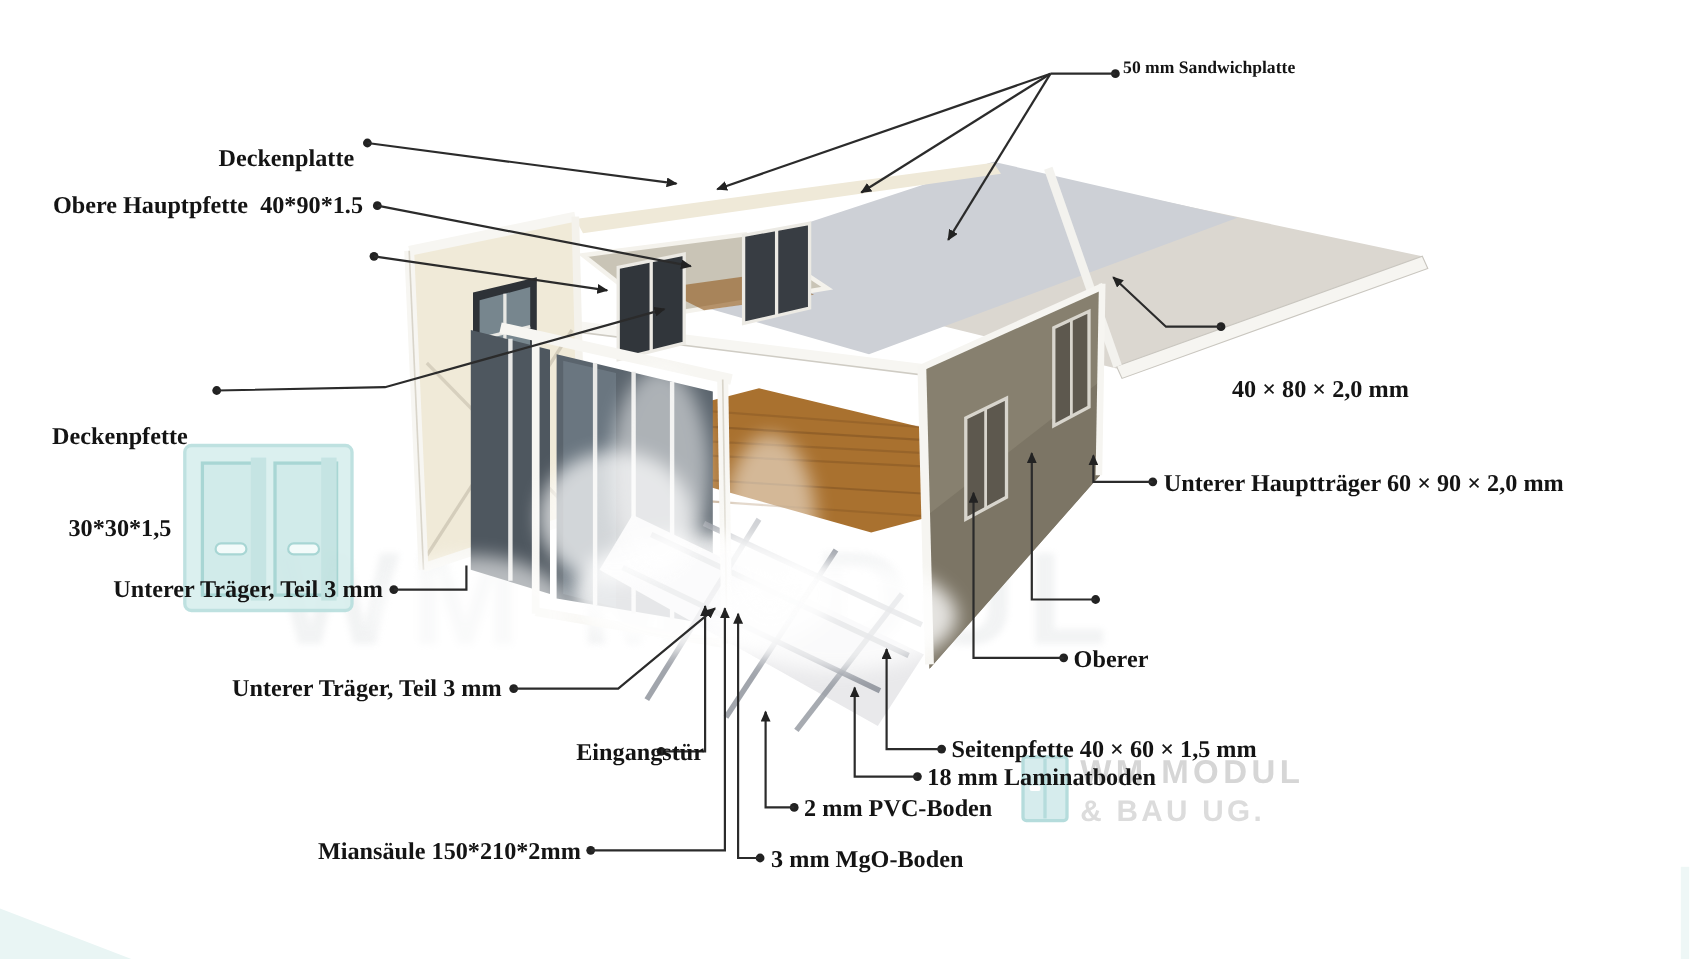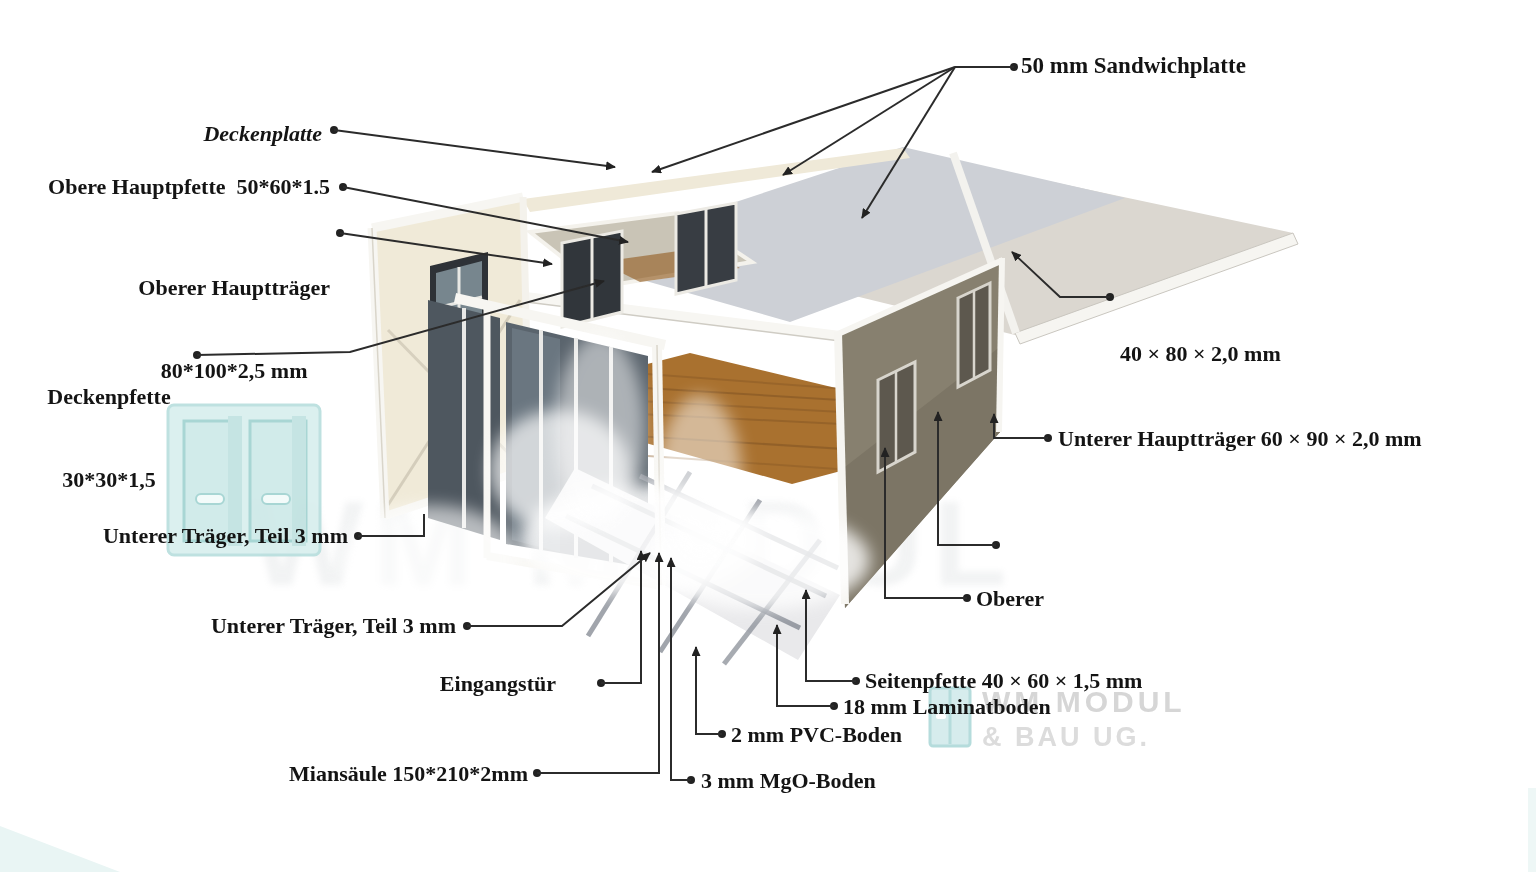--- a/index.html
+++ b/index.html
@@ -1,21 +1,21 @@
 <!DOCTYPE html>
 <html><head>
 <meta charset="utf-8">
 <style>
   html,body{margin:0;padding:0;background:#fff;}
   #stage{position:relative;width:1536px;height:872px;background:#ffffff;overflow:hidden;
          font-family:"Liberation Serif",serif;}
   #art{position:absolute;left:0;top:0;width:1536px;height:872px;}
   .lbl{position:absolute;font-weight:700;font-size:22px;color:#141414;white-space:pre;
        line-height:1.25;z-index:5;}
-  .lbl.big{font-size:23px;}
+  .lbl.big{font-size:16px;}
   .lbl.center{text-align:center;}
   .lbl.right{text-align:right;}
 </style>
 </head>
 <body>
 
 <div id="stage">
 
 <svg id="art" viewBox="0 0 1536 872" xmlns="http://www.w3.org/2000/svg">
   <defs>
@@ -220,48 +220,44 @@
       <line x1="950" y1="690" x2="950" y2="744" stroke="#a9d6d6" stroke-width="3"></line>
       <rect x="936" y="714" width="10" height="5" rx="2" fill="#ffffff"></rect>
     </g>
     <text x="982" y="712" font-family="Liberation Sans, sans-serif" font-weight="bold" font-size="30" letter-spacing="4" fill="#d6d6d6">WM MODUL</text>
     <text x="982" y="746" font-family="Liberation Sans, sans-serif" font-weight="bold" font-size="27" letter-spacing="3" fill="#dcdcdc">&amp; BAU UG.</text>
   </g>
 </svg>
 
   <div class="lbl big" style="left:1021px;top:52px;">50 mm Sandwichplatte</div>
 
-  <div class="lbl right" style="right:1214px;top:120px;font-style:italic;">Deckenplatte</div>
-
-  <div class="lbl right" style="right:1206px;top:173px;">Obere Hauptpfette  50*60*1.5</div>
-
-  <div class="lbl center" style="right:1206px;top:219px;">
-    <div>Oberer Hauptträger</div>
-    <div>80*100*2,5 mm</div>
-  </div>
+  <div class="lbl right" style="right:1214px;top:130px;">Deckenplatte</div>
+
+  <div class="lbl right" style="right:1206px;top:173px;">Obere Hauptpfette  40*90*1.5</div>
+
 
   <div class="lbl center" style="left:28px;top:328px;width:162px;">
     <div>Deckenpfette</div>
     <div>30*30*1,5</div>
   </div>
 
   <div class="lbl" style="left:1120px;top:285px;">
     <div>40 × 80 × 2,0 mm</div>
   </div>
 
   <div class="lbl" style="left:1058px;top:425px;">Unterer Hauptträger 60 × 90 × 2,0 mm</div>
 
 
   <div class="lbl" style="left:976px;top:585px;">Oberer</div>
 
   <div class="lbl right" style="right:1188px;top:522px;">Unterer Träger, Teil 3 mm</div>
 
   <div class="lbl right" style="right:1080px;top:612px;">Unterer Träger, Teil 3 mm</div>
 
-  <div class="lbl right" style="right:980px;top:670px;">Eingangstür</div>
+  <div class="lbl right" style="right:896px;top:670px;">Eingangstür</div>
 
   <div class="lbl" style="left:865px;top:667px;font-family:Liberation Serif, serif;">Seitenpfette 40 × 60 × 1,5 mm</div>
 
   <div class="lbl" style="left:843px;top:693px;">18 mm Laminatboden</div>
 
   <div class="lbl" style="left:731px;top:721px;">2 mm PVC-Boden</div>
 
   <div class="lbl" style="left:701px;top:767px;">3 mm MgO-Boden</div>
 
   <div class="lbl right" style="right:1008px;top:760px;">Miansäule 150*210*2mm</div>

